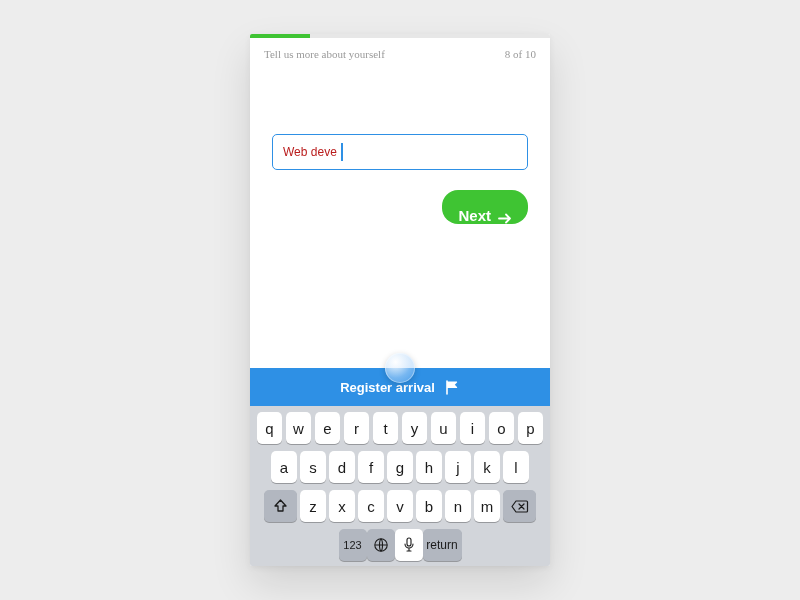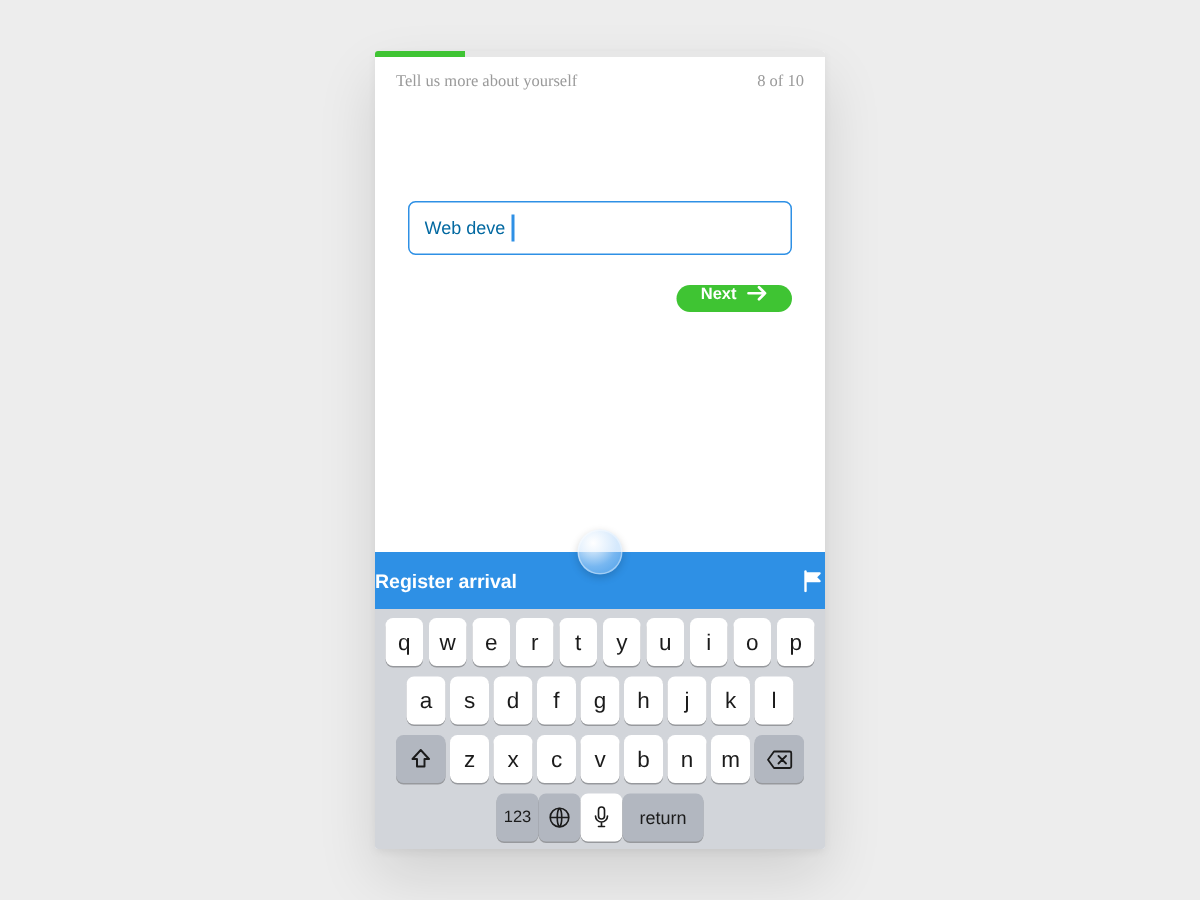--- a/index.html
+++ b/index.html
@@ -51,21 +51,21 @@
     color: #1c1c1c;
     margin-bottom: 9px;
   }
   .text-input {
     width: 100%;
     height: 36px;
     border: 1.5px solid #2e90e5;
     border-radius: 5px;
     padding: 0 10px;
     font-size: 12px;
-    color: #0369a1;
+    color: #b91c1c;
     outline: none;
     position: relative;
   }
   .input-wrap { position: relative; }
   .caret {
     position: absolute;
     left: 69px;
     top: 9px;
     width: 1.5px;
     height: 18px;
@@ -73,38 +73,38 @@
   }
   .next-row {
     display: flex;
     justify-content: flex-end;
     margin-top: 20px;
   }
   .next-btn {
     background: #3fc433;
     color: #fff;
     border: none;
-    height: 18px;
+    height: 34px;
     padding: 0 16px;
     border-radius: 16px;
-    font-size: 11px;
+    font-size: 15px;
     font-weight: 600;
     display: flex;
-    align-items: flex-start;
+    align-items: flex-end;
     gap: 7px;
     cursor: pointer;
   }
   .arrow-icon { display:inline-flex; }
   .register-bar {
     background: #2e90e5;
     color: #fff;
     height: 38px;
     display: flex;
     align-items: center;
-    justify-content: space-between;
+    justify-content: center;
     gap: 10px;
     font-size: 13px;
     font-weight: 600;
     position: relative;
   }
   .touch-dot {
     position: absolute;
     width: 30px;
     height: 30px;
     border-radius: 50%;
@@ -134,21 +134,21 @@
     align-items: center;
     justify-content: center;
     font-size: 15px;
     color: #1b1b1b;
     box-shadow: 0 1px 0 rgba(0,0,0,0.28);
     cursor: pointer;
     user-select: none;
   }
   .key.letter { width: 25.5px; }
   .key.fn { background: #b2b7c0; width: 33px; }
-  .key.fn-wide { background: #b2b7c0; width: 54px; font-size: 12px; }
+  .key.fn-wide { background: #b2b7c0; width: 39px; font-size: 12px; }
   .key.space { flex: 1; font-size: 12px; }
   .key.small { width: 28px; background: #b2b7c0; }
   .kb-row.bottom { gap: 0; padding: 0 2px; }
   .kb-row.row3 { padding: 0 2px; }
   svg { display: block; }
 </style>
 </head>
 <body>
 
 <div class="phone">

